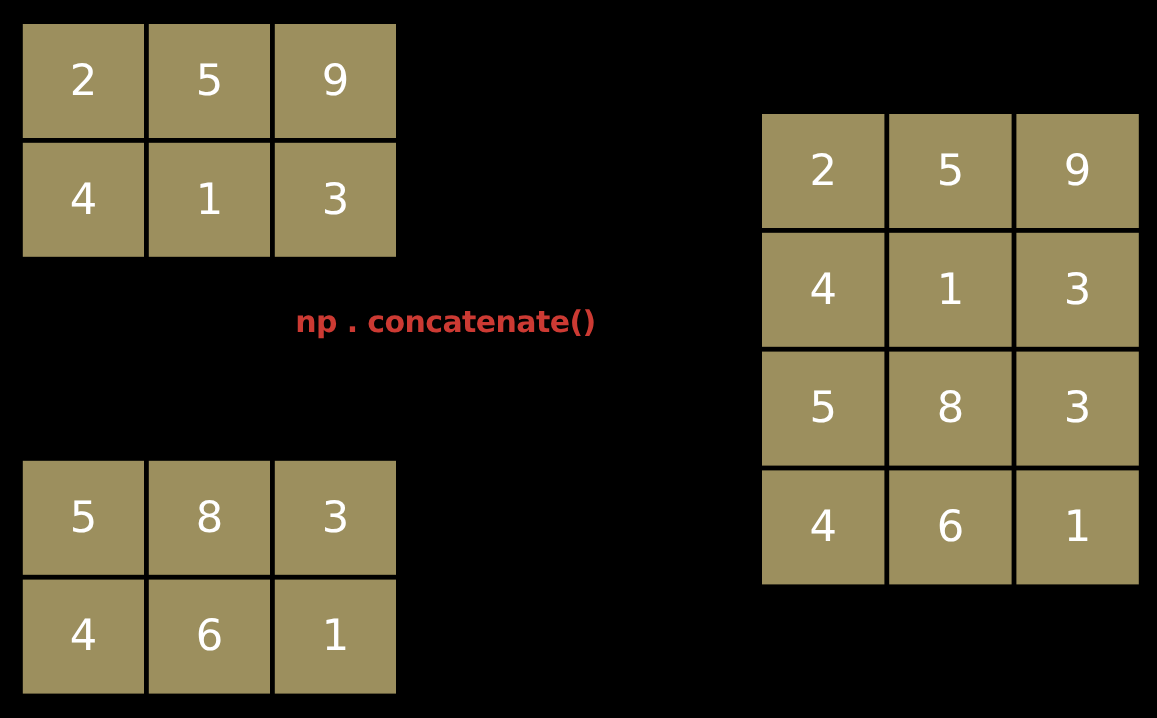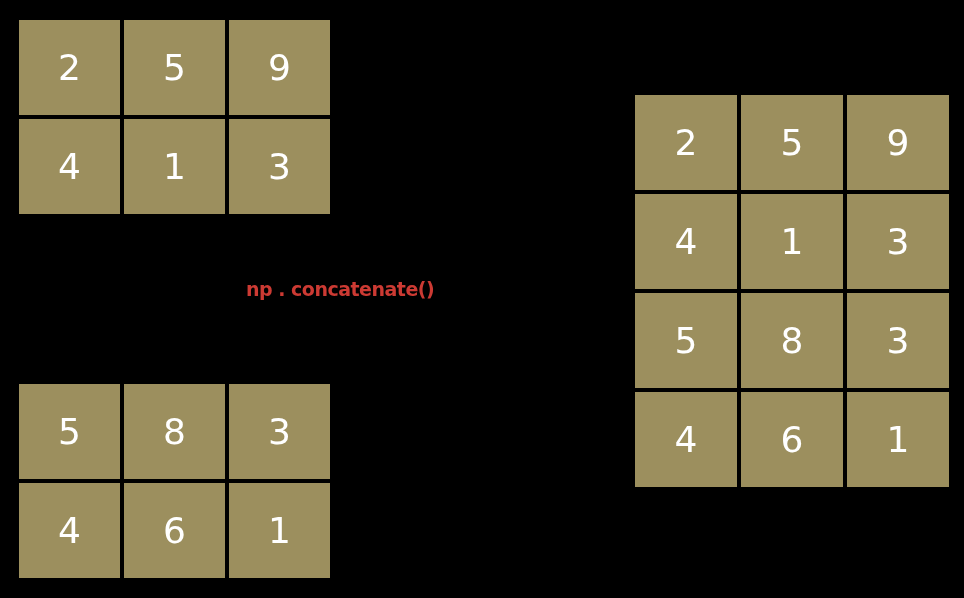--- a/index.html
+++ b/index.html
@@ -2,21 +2,21 @@
 <html><head>
 <meta charset="utf-8">
 <style>
   html, body { margin:0; padding:0; background:#000; }
   body { width:964px; height:598px; position:relative; overflow:hidden; font-family:"DejaVu Sans", sans-serif; }
   .grid { position:absolute; display:grid; gap:4px; }
   .cell { background:#9c8f5e; color:#fff; display:flex; align-items:center; justify-content:center; font-size:36px; }
   #top { left:19px; top:20px; grid-template-columns:repeat(3,101px); grid-template-rows:repeat(2,95px); }
   #bottom { left:19px; top:384px; grid-template-columns:repeat(3,101px); grid-template-rows:repeat(2,95px); }
   #result { left:635px; top:95px; grid-template-columns:repeat(3,102px); grid-template-rows:repeat(4,95px); }
-  #op { position:absolute; left:246px; top:254px; color:#cc3a33; font-size:19px; font-weight:bold; letter-spacing:-0.5px;margin-top:24px; }
+  #op { position:absolute; left:246px; top:254px; color:#cc3a33; font-size:25px; font-weight:bold; letter-spacing:-0.5px; }
 </style>
 </head>
 <body>
 
 <div class="grid" id="top">
     <div class="cell">2</div>
     <div class="cell">5</div>
     <div class="cell">9</div>
     <div class="cell">4</div>
     <div class="cell">1</div>

